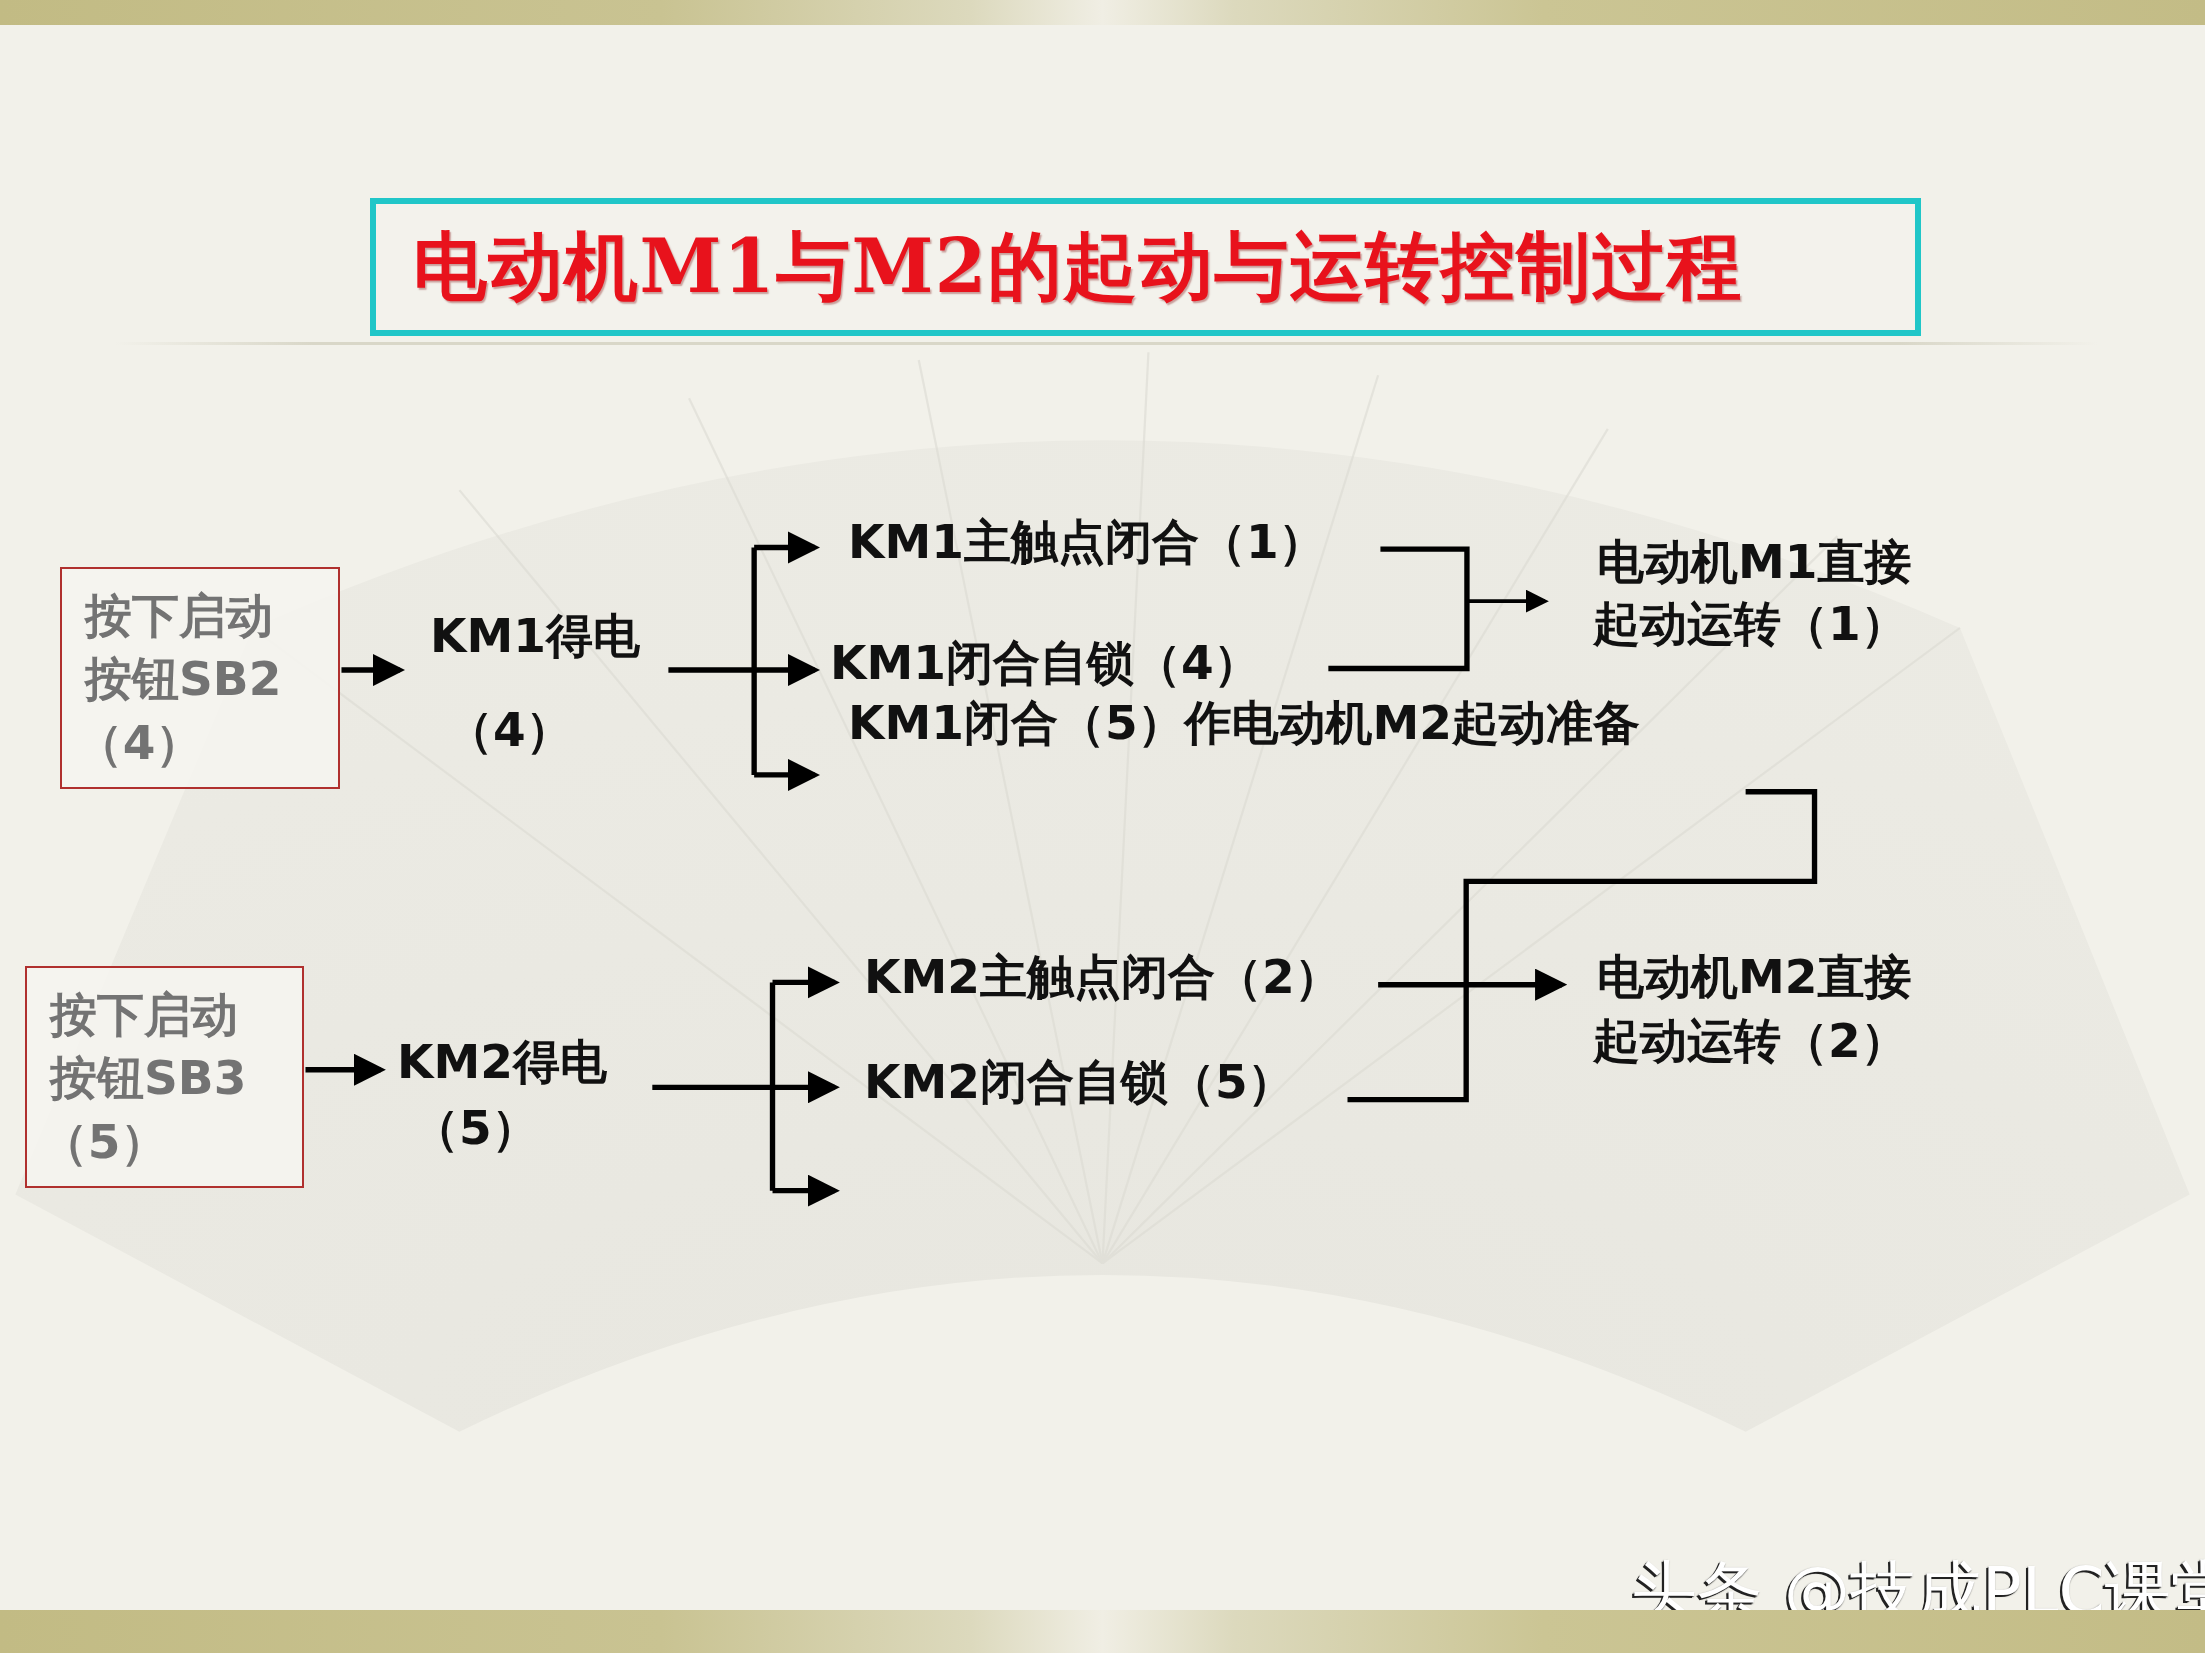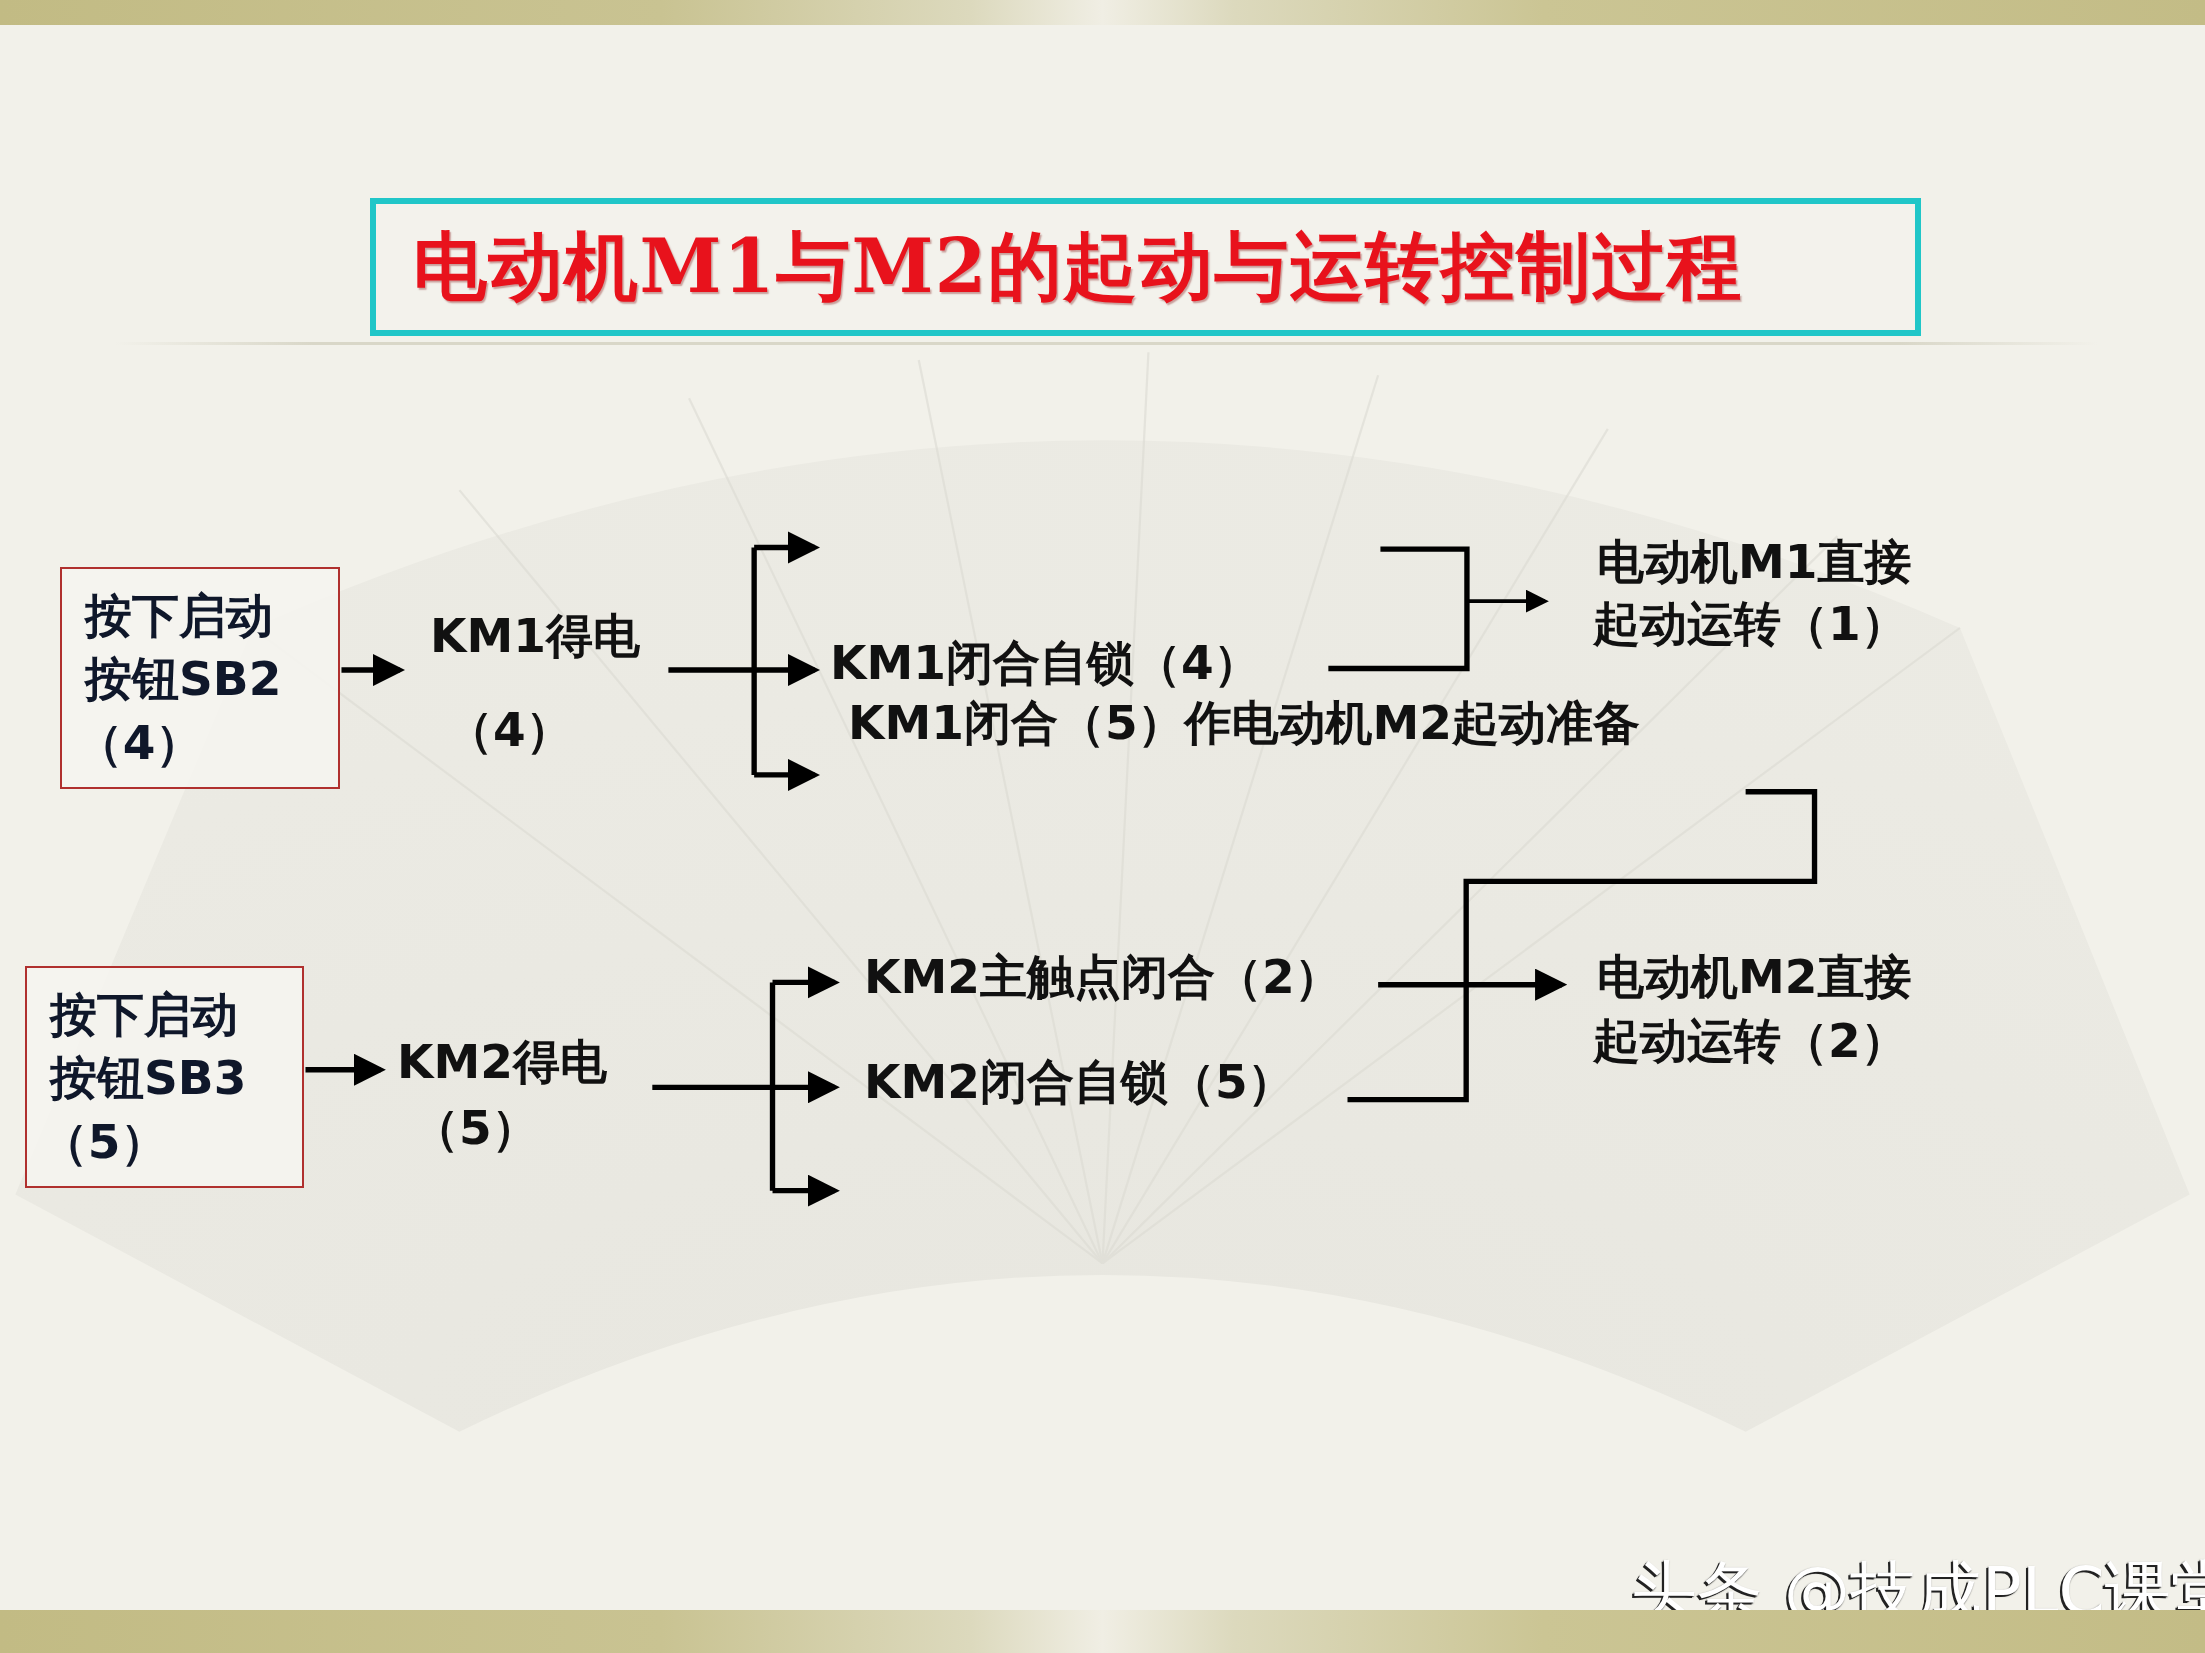--- a/index.html
+++ b/index.html
@@ -7,21 +7,21 @@
   .canvas { position: relative; width: 2205px; height: 1476px; background: #f2f1ea; font-family: "DejaVu Sans", "Liberation Sans", sans-serif; }
   .band { position: absolute; left: 0; width: 2205px;
     background: linear-gradient(90deg, #c2bb84 0%, #c9c392 30%, #dcd9bd 44%, #f0eee4 50%, #dcd9bd 56%, #cbc594 70%, #c3bc86 100%); }
   .band-top { top: 0; height: 25px; }
   .band-bottom { top: 1610px; height: 44px; }
   .bg-svg, .lines-svg { position: absolute; left: 0; top: 0; width: 2205px; height: 1654px; }
   .title-box { position: absolute; left: 370px; top: 198px; width: 1539px; height: 126px; border: 6.1px solid #20c6c8; background: #f3f2ec; box-sizing: content-box; }
   .title-text { position: absolute; left: 37px; top: 13.8px; font-size: 74px; font-weight: bold; color: #e8121c; font-family: "DejaVu Serif", "Liberation Serif", serif; white-space: nowrap; letter-spacing: 1.5px; text-shadow: 1.5px 2.3px 1.5px rgba(120,0,0,0.35); }
   .separator { position: absolute; left: 115px; top: 342px; width: 1983px; height: 3.1px; background: linear-gradient(90deg, rgba(215,213,200,0) 0%, #d9d7c8 10%, #d9d7c8 90%, rgba(215,213,200,0) 100%); }
   .start-box { position: absolute; border: 2.3px solid #b0302e; background: rgba(246,245,240,0.85); box-sizing: border-box; }
-  .start-box .line { position: absolute; white-space: nowrap; font-size: 47px; font-weight: bold; color: #0f172a; line-height: 1; }
+  .start-box .line { position: absolute; white-space: nowrap; font-size: 47px; font-weight: bold; color: #737373; line-height: 1; }
   .txt { position: absolute; white-space: nowrap; font-size: 47px; font-weight: bold; color: #111; line-height: 1; }
   .watermark { position: absolute; left: 1631px; top: 1547px; font-size: 66px; color: #ffffff; white-space: nowrap; font-family: "DejaVu Sans", "Liberation Sans", sans-serif; text-shadow: -2.3px 2.3px 0 #222, -0.8px 0.8px 1.5px #000; }
 </style>
 </head>
 <body>
 
 <div class="canvas">
 
   <div class="band band-top"></div>
 
@@ -84,20 +84,21 @@
 
   <div class="start-box" style="left:60px; top:567px; width:280px; height:222px;">
     <div class="line" style="left:23px; top:23px;">按下启动</div>
     <div class="line" style="left:23px; top:86px;">按钮SB2</div>
     <div class="line" style="left:13.8px; top:150px;">（4）</div>
   </div>
 
   <div class="txt" style="left:430px; top:612px;">KM1得电</div>
   <div class="txt" style="left:446px; top:706px;">（4）</div>
 
+  <div class="txt" style="left:848px; top:518px;">KM1主触点闭合（1）</div>
   <div class="txt" style="left:830px; top:639px;">KM1闭合自锁（4）</div>
   <div class="txt" style="left:848px; top:699px;">KM1闭合（5）作电动机M2起动准备</div>
 
   <div class="txt" style="left:1597px; top:538px;">电动机M1直接</div>
   <div class="txt" style="left:1593px; top:600px;">起动运转（1）</div>
 
   <div class="start-box" style="left:25px; top:966px; width:279px; height:222px;">
     <div class="line" style="left:23px; top:23px;">按下启动</div>
     <div class="line" style="left:23px; top:86px;">按钮SB3</div>
     <div class="line" style="left:13.8px; top:150px;">（5）</div>

